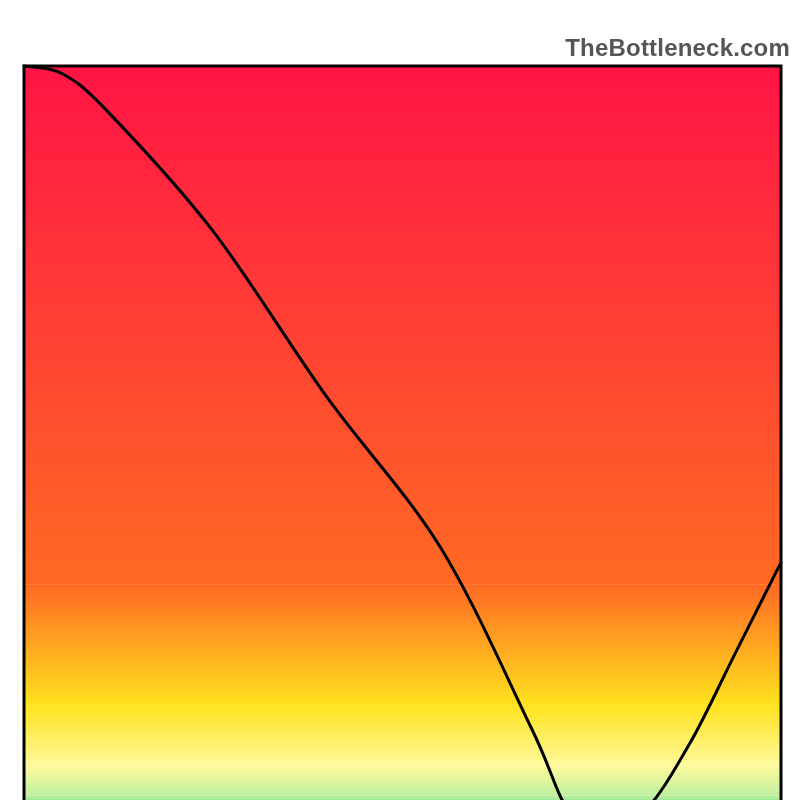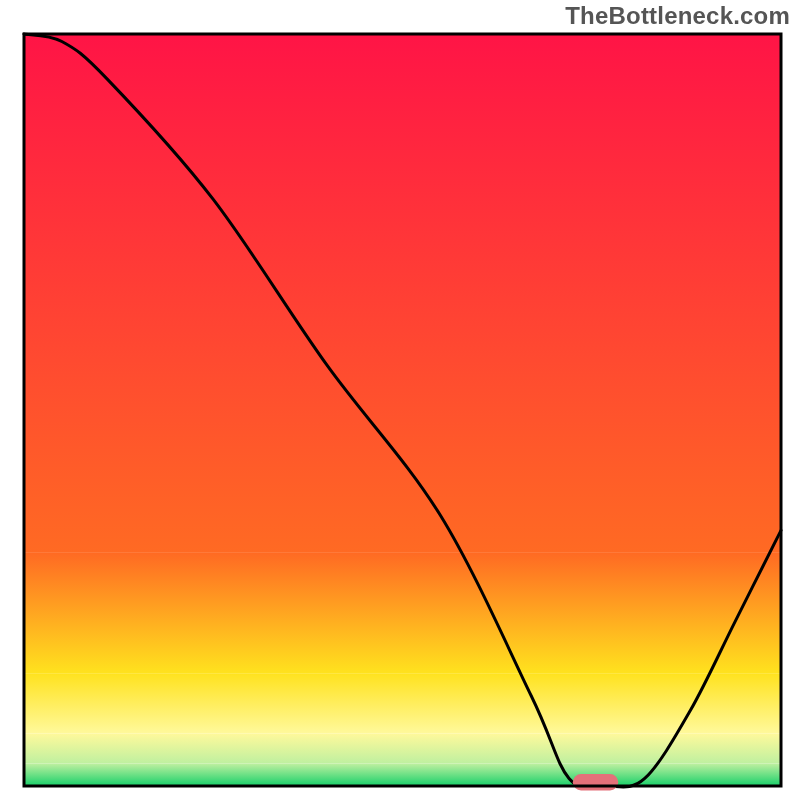--- a/index.html
+++ b/index.html
@@ -7,20 +7,21 @@
     padding: 0;
     width: 800px;
     height: 800px;
     background: #ffffff;
     overflow: hidden;
   }
   .stage {
     position: relative;
     width: 800px;
     height: 568px;
+    margin-top: 32px;
   }
   .watermark {
     position: absolute;
     top: 2px;
     right: 10px;
     font-family: Arial, Helvetica, sans-serif;
     font-size: 24px;
     font-weight: 600;
     color: #555;
     letter-spacing: 0.2px;

